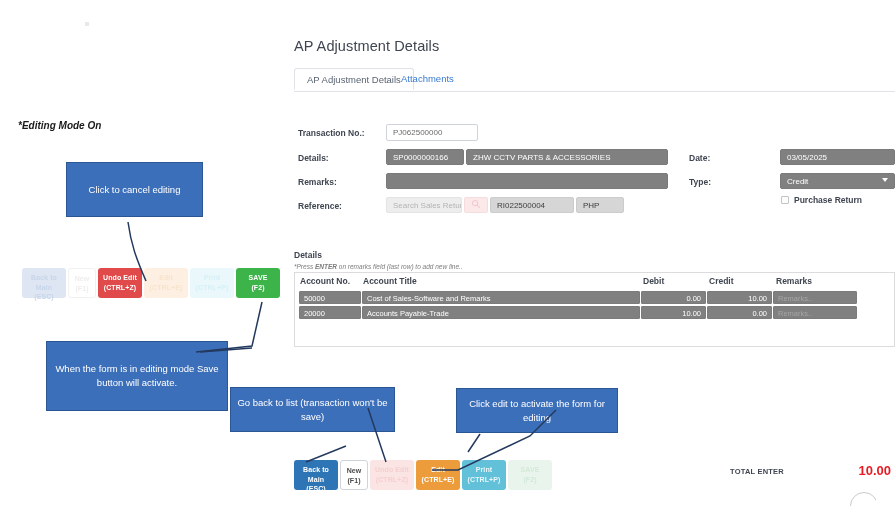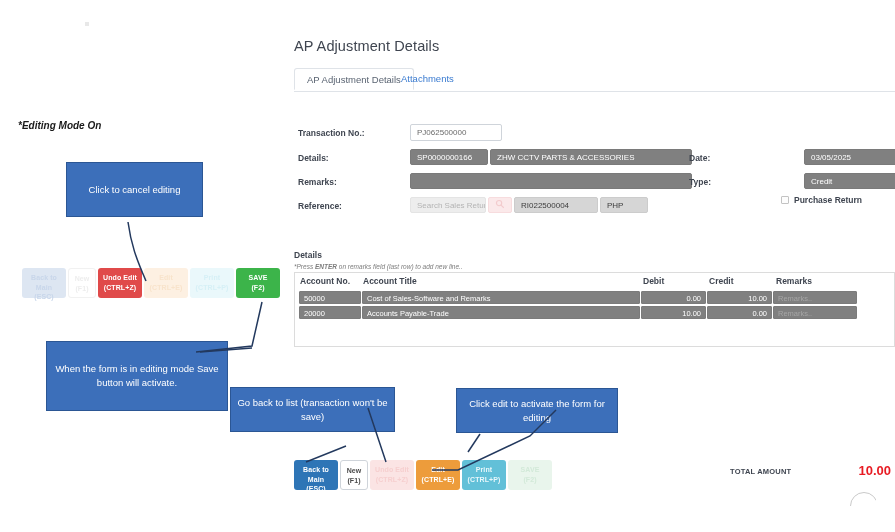--- a/index.html
+++ b/index.html
@@ -31,21 +31,21 @@
     border-bottom:1px solid #fff;border-radius:3px 3px 0 0;
   }
   .tab.link{left:95px;color:#3a7bd0;}
 
   
   .frm{position:absolute;left:4px;top:70px;width:601px;}
   .lbl{position:absolute;font-size:8.5px;font-weight:bold;color:#3f4550;}
   .fld{
     position:absolute;box-sizing:border-box;height:16px;line-height:16px;
     font-size:8px;color:#ffffff;background:#808080;padding:0 6px;
-    border:1px solid #7a7a7a;border-radius:2px;white-space:nowrap;overflow:hidden;margin-left:24px;
+    border:1px solid #7a7a7a;border-radius:2px;white-space:nowrap;overflow:hidden;
   }
   .fld.white{background:#ffffff;color:#6b6b6b;border:1px solid #cfd4da;}
   .fld.lite{background:#d6d6d6;color:#4a4a4a;border:1px solid #cccccc;}
   .fld.ghost{background:#ededed;color:#b4b4b4;border:1px solid #e4e4e4;}
   .fld.pinkbtn{background:#fbe9ea;color:#f1c7ca;border:1px solid #f7dcde;text-align:center;padding:0;}
   .sel-caret{position:absolute;right:6px;top:4px;width:0;height:0;
     border-left:3.5px solid transparent;border-right:3.5px solid transparent;
     border-top:4px solid #ffffff;}
   .chk{
     position:absolute;width:8px;height:8px;box-sizing:border-box;
@@ -209,21 +209,21 @@
         <span>Print</span>
         <span>(CTRL+P)</span>
       </div>
       <div class="btn b-save-off" style="left:214px;">
         <span>SAVE</span>
         <span>(F2)</span>
       </div>
     </div>
   </div>
 
-  <div class="total-lbl">TOTAL AMOUNT</div>
+  <div class="total-lbl">TOTAL ENTER</div>
   <div class="total-val">10.00</div>
   <div class="arc">
       <i></i>
     </div>
 
   <div class="mid-row">
     <div class="btn b-back-off" style="left:0;">
       <span>Back to Main</span>
       <span>(ESC)</span>
     </div>

